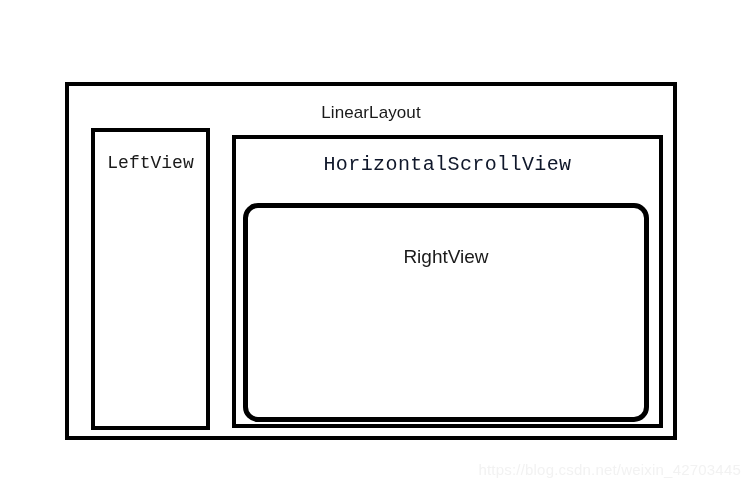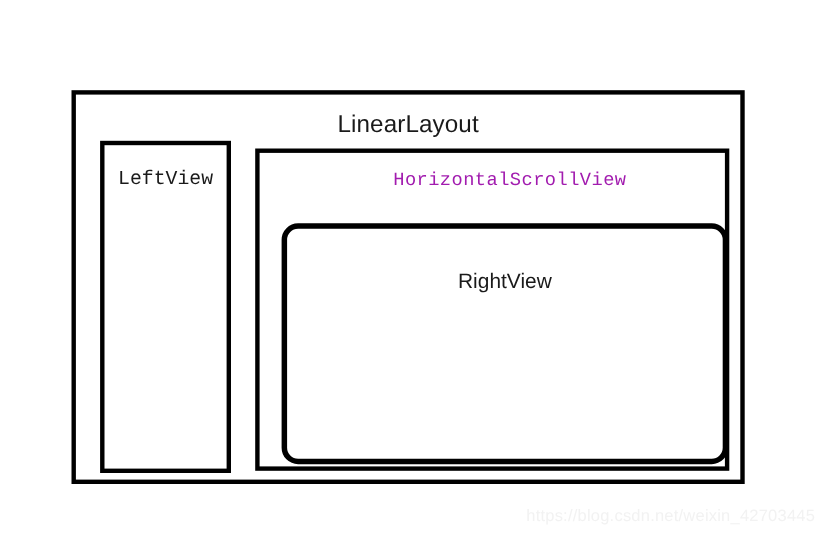--- a/index.html
+++ b/index.html
@@ -30,21 +30,21 @@
     border: 4px solid #000000;
     background: #ffffff;
   }
   .linear-layout-label {
     position: absolute;
     left: 0;
     top: 16px;
     width: 100%;
     text-align: center;
     font-family: "Liberation Sans", sans-serif;
-    font-size: 22px;
+    font-size: 17px;
     line-height: 22px;
     color: #1a1a1a;
     letter-spacing: 0.1px;
   }
 
   
   .left-view {
     position: absolute;
     left: 22px;
     top: 42px;
@@ -77,31 +77,30 @@
     border: 4px solid #000000;
     background: #ffffff;
   }
   .hscroll-view-label {
     position: absolute;
     left: 0;
     top: 15px;
     width: 100%;
     text-align: center;
     font-family: "Liberation Mono", "DejaVu Sans Mono", monospace;
-    font-size: 17px;
+    font-size: 20px;
     line-height: 21px;
-    color: #a21caf;
+    color: #0f172a;
     letter-spacing: 0.4px;
-    margin-left: 16px;
   }
 
   
   .right-view {
     position: absolute;
-    left: 20px;
+    left: 7px;
     top: 64px;
     width: 406px;
     height: 219px;
     box-sizing: border-box;
     border: 5px solid #000000;
     border-radius: 15px;
     background: #ffffff;
   }
   .right-view-label {
     position: absolute;

